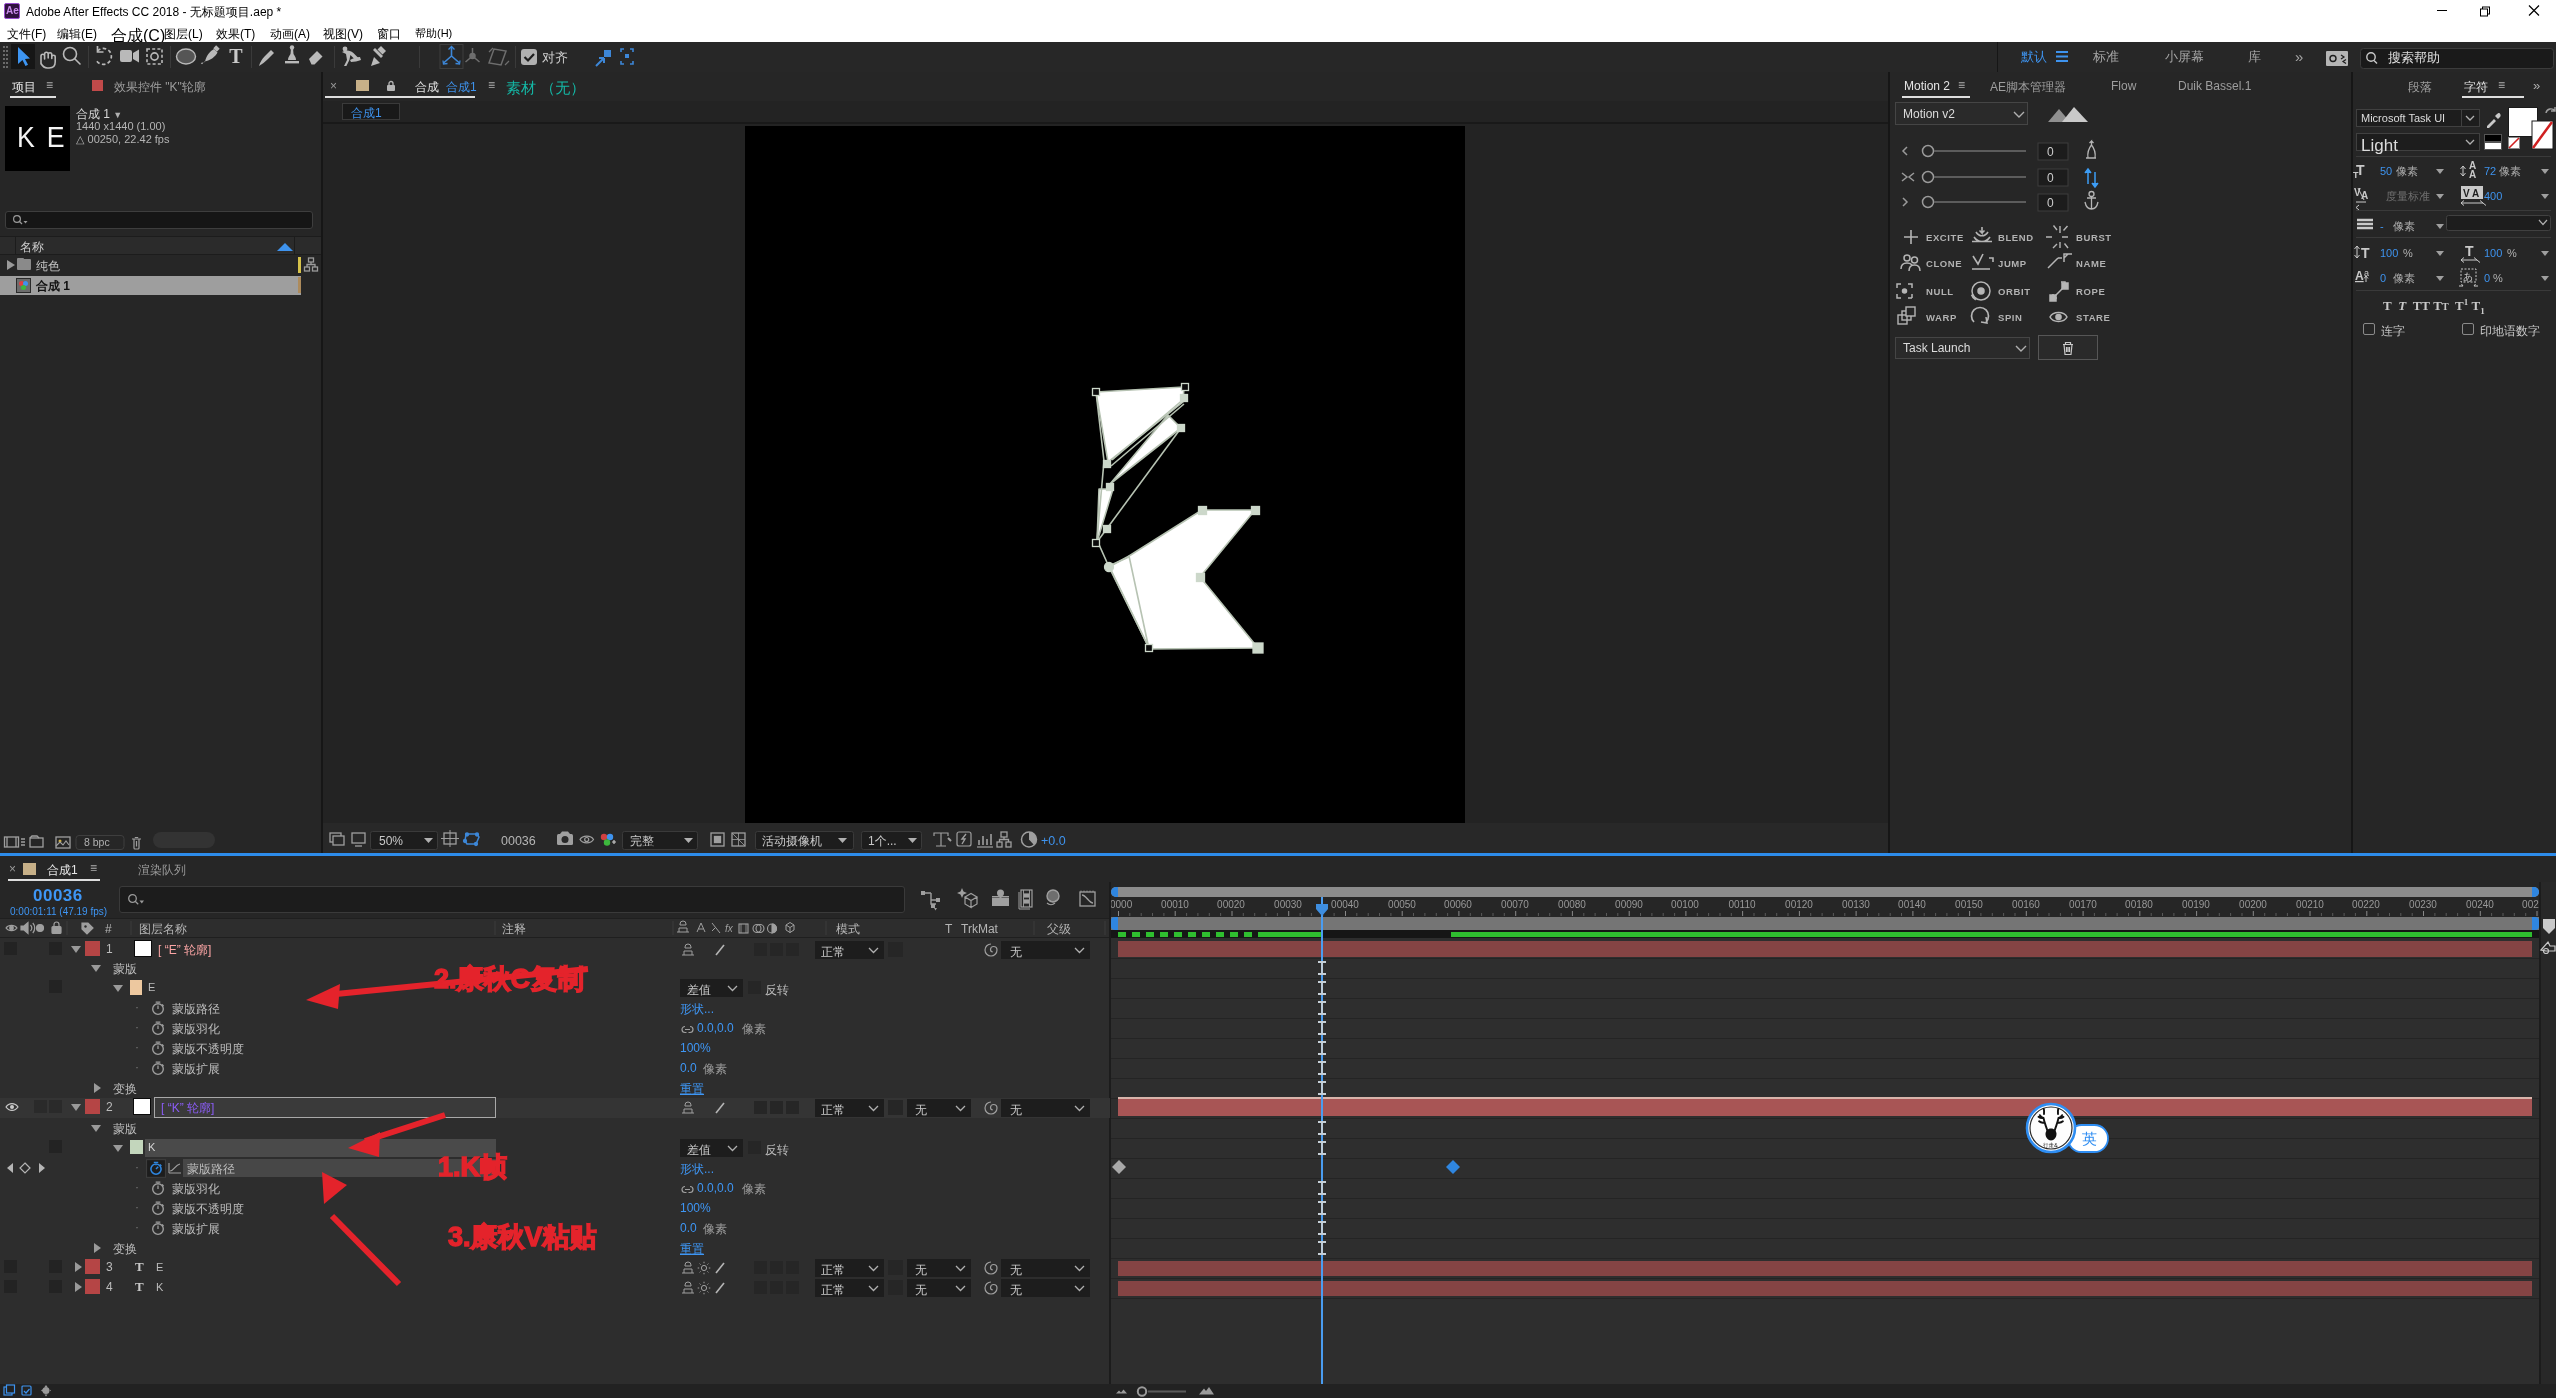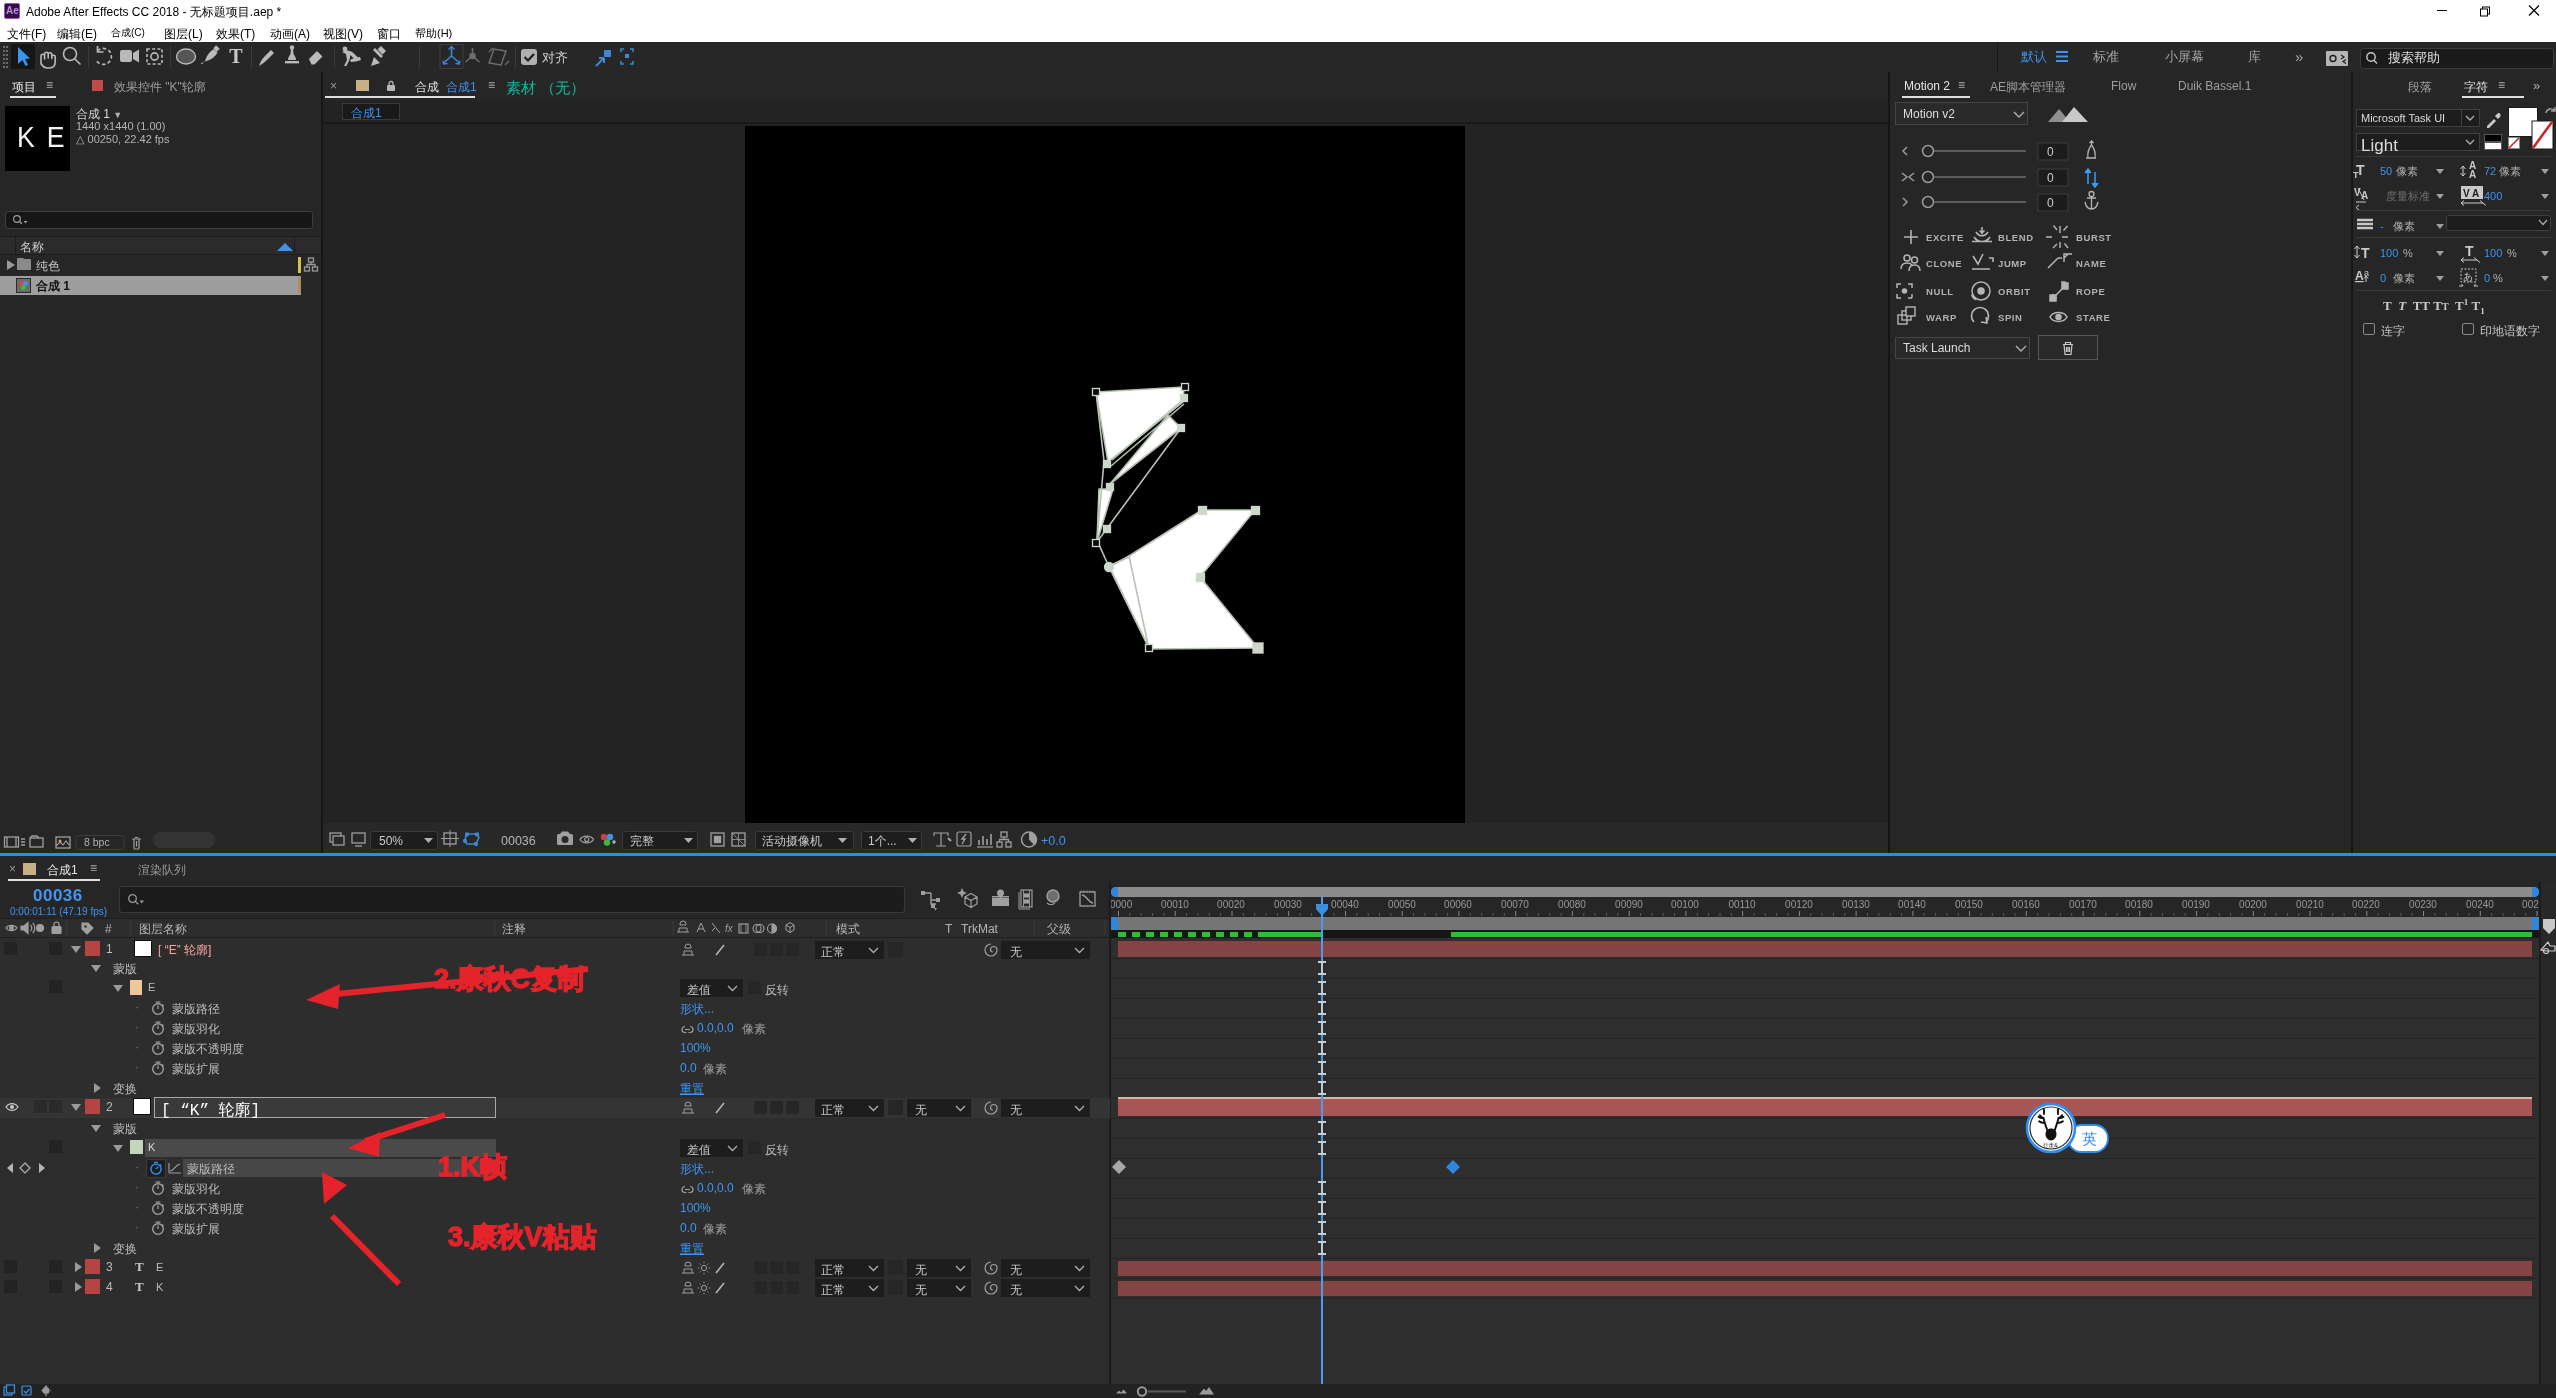--- a/index.html
+++ b/index.html
@@ -18,21 +18,21 @@
 <svg class="ab" style="left:2430px;top:0" width="120" height="22" viewBox="0 0 120 22">
 <path d="M7 10.5h10" stroke="#000" stroke-width="1"></path>
 <rect x="52.5" y="7" width="7" height="7" fill="none" stroke="#000"></rect>
 <rect x="50.5" y="9" width="7" height="7" fill="#fff" stroke="#000"></rect>
 <path d="M99 5.5 L109 15.5 M109 5.5 L99 15.5" stroke="#000" stroke-width="1.2"></path>
 </svg>
 
 <div class="ab" style="left:0;top:22px;width:2556px;height:20px;background:#ffffff"></div>
 <div class="tx" style="left:7px;top:26px;font-size:12px;color:#000">文件(F)</div>
 <div class="tx" style="left:57px;top:26px;font-size:12px;color:#000">编辑(E)</div>
-<div class="tx" style="left:111px;top:26px;font-size:10px;color:#000">合成(C)</div>
+<div class="tx" style="left:111px;top:26px;font-size:16px;color:#000">合成(C)</div>
 <div class="tx" style="left:164px;top:26px;font-size:12px;color:#000">图层(L)</div>
 <div class="tx" style="left:216px;top:26px;font-size:12px;color:#000">效果(T)</div>
 <div class="tx" style="left:270px;top:26px;font-size:12px;color:#000">动画(A)</div>
 <div class="tx" style="left:323px;top:26px;font-size:12px;color:#000">视图(V)</div>
 <div class="tx" style="left:377px;top:26px;font-size:12px;color:#000">窗口</div>
 <div class="tx" style="left:415px;top:26px;font-size:11px;color:#000">帮助(H)</div>
 
 <div class="ab" style="left:0;top:42px;width:2556px;height:30px;background:#272727"></div>
 <svg class="ab" style="left:0;top:42px" width="2556" height="30" viewBox="0 0 2556 30">
 <g fill="#6a6a6a">
@@ -944,21 +944,21 @@
   </svg>
 <div class="ab" style="left:34px;top:1100px;width:13px;height:13px;background:#2a2a2a;"></div>
 <div class="ab" style="left:49px;top:1100px;width:13px;height:13px;background:#2a2a2a;"></div>
 <svg class="ab" style="left:71px;top:1103px" width="10" height="8">
     <path d="M0 1 L10 1 L5 8 Z" fill="#9a9a9a"></path>
   </svg>
 <div class="ab" style="left:85px;top:1099px;width:15px;height:15px;background:#b54545;"></div>
 <div class="tx" style="left:106px;top:1100px;font-size:12px;color:#bcbcbc;font-weight:normal;">2</div>
 <div class="ab" style="left:133px;top:1098px;width:18px;height:17px;background:#ffffff;border:1px solid #0a0a0a;"></div>
 <div class="ab" style="left:154px;top:1097px;width:342px;height:21px;background:#3a3a3a;border:1px solid #a8a8a8;"></div>
-<div class="tx" style="left:161px;top:1100px;font-size:16px;color:#ffffff;font-weight:normal;font-family:Liberation Mono, monospace;">[ “K” 轮廓]</div>
+<div class="tx" style="left:161px;top:1100px;font-size:12px;color:#8b5cf6;font-weight:normal;">[ “K” 轮廓]</div>
 <svg class="ab" style="left:678px;top:1101px" width="130" height="14" viewBox="0 0 130 14">
     <path d="M7 4 a3 3 0 0 1 6 0 v1 h-6 Z M4 12 h12 M6 12 v-4 h8 v4" stroke="#9f9f9f" stroke-width="1" fill="none"></path>
     <path d="M38 12 L46 2" stroke="#b5b5b5" stroke-width="1.6"></path>
   </svg>
 <div class="ab" style="left:754px;top:1101px;width:13px;height:13px;background:#262626;"></div>
 <div class="ab" style="left:770px;top:1101px;width:13px;height:13px;background:#262626;"></div>
 <div class="ab" style="left:786px;top:1101px;width:13px;height:13px;background:#262626;"></div>
 <div class="ab" style="left:815px;top:1099px;width:69px;height:18px;background:#1d1d1d;"></div>
 <div class="tx" style="left:821px;top:1102px;font-size:12px;color:#c9c9c9;font-weight:normal;">正常</div>
 <svg class="ab" style="left:868px;top:1105px" width="11" height="7">

